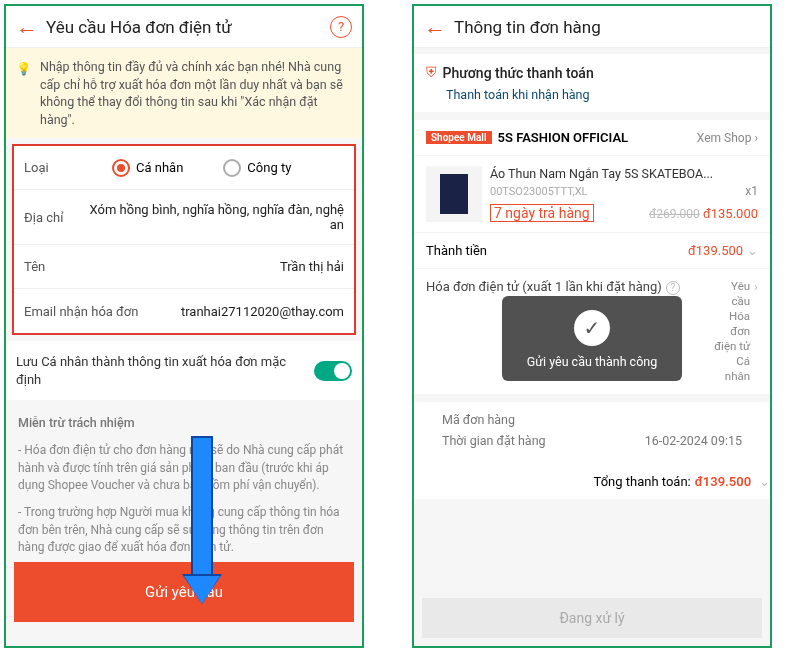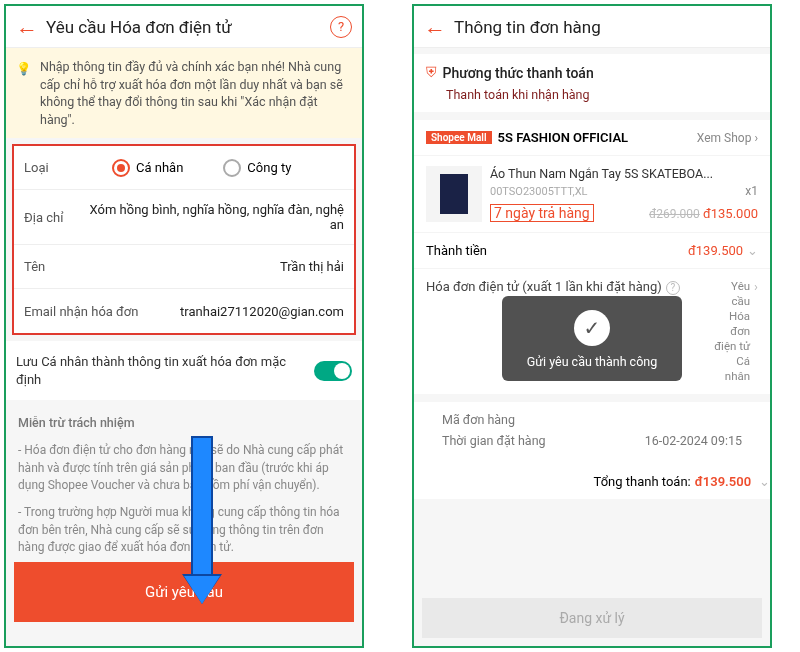--- a/index.html
+++ b/index.html
@@ -81,21 +81,21 @@
     z-index: 5;
   }
   .arrow-shaft { width: 22px; flex:1; background:#1e88ff; border:2px solid #0d47a1;}
   .arrow-head { width:0; height:0; border-left:18px solid transparent; border-right:18px solid transparent; border-top:28px solid #1e88ff; position:relative;}
   .arrow-head::before { content:''; position:absolute; top:-30px; left:-20px; width:0;height:0; border-left:20px solid transparent; border-right:20px solid transparent; border-top:30px solid #0d47a1; z-index:-1;}
 
   
   .section { background:#fff; margin-bottom:8px; padding: 10px 12px; }
   .sec-title { display:flex; align-items:center; gap:6px; font-size:14px; color:#222; font-weight:500;}
   .shield { color:#ee4d2d; }
-  .sec-sub { font-size:12.5px; color:#7f1d1d; margin-top:6px; padding-left:20px;}
+  .sec-sub { font-size:12.5px; color:#0c4a6e; margin-top:6px; padding-left:20px;}
   .small-addr { font-size:12.5px; color:#888; padding: 6px 12px 2px 30px; background:#fff;}
   .shop-row { display:flex; align-items:center; gap:6px; font-size:13px; padding:10px 12px; background:#fff; border-bottom:1px solid #f4f4f4;}
   .mall-badge { background:#ee4d2d; color:#fff; font-size:10px; padding:1px 5px; font-weight:600;}
   .shop-name { font-weight:600; flex:1;}
   .view-shop { color:#888; font-size:12px;}
   .product { display:flex; gap:8px; padding:10px 12px; background:#fff;}
   .thumb { width:56px; height:56px; background:#f4f4f4; position:relative; flex-shrink:0;}
   .thumb::before { content:''; position:absolute; inset:8px 14px; background:#1a2246;}
   .pinfo { flex:1; font-size:12.5px; }
   .pname { color:#333; }
@@ -159,21 +159,21 @@
     <div class="row">
       <div class="row-label">Địa chỉ</div>
       <div class="row-value">Xóm hồng bình, nghĩa hồng, nghĩa đàn, nghệ an</div>
     </div>
     <div class="row">
       <div class="row-label">Tên</div>
       <div class="row-value">Trần thị hải</div>
     </div>
     <div class="row">
       <div class="row-label" style="width:120px">Email nhận hóa đơn</div>
-      <div class="row-value">tranhai27112020@gian.com</div>
+      <div class="row-value">tranhai27112020@thay.com</div>
     </div>
   </div>
   <div class="toggle-row">
     <div class="txt">Lưu Cá nhân thành thông tin xuất hóa đơn mặc định</div>
     <div class="switch"></div>
   </div>
   <div class="disclaim">
     <h4>Miễn trừ trách nhiệm</h4>
     <p>- Hóa đơn điện tử cho đơn hàng này sẽ do Nhà cung cấp phát hành và được tính trên giá sản phẩm ban đầu (trước khi áp dụng Shopee Voucher và chưa bao gồm phí vận chuyển).</p>
     <p>- Trong trường hợp Người mua không cung cấp thông tin hóa đơn bên trên, Nhà cung cấp sẽ sử dụng thông tin trên đơn hàng được giao để xuất hóa đơn điện tử.</p>

